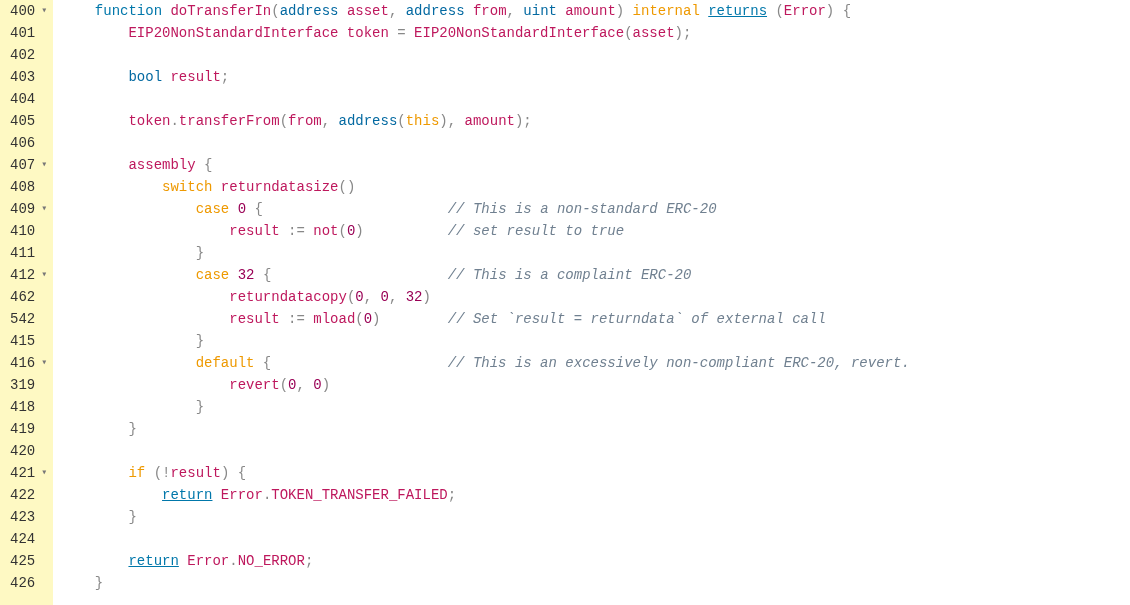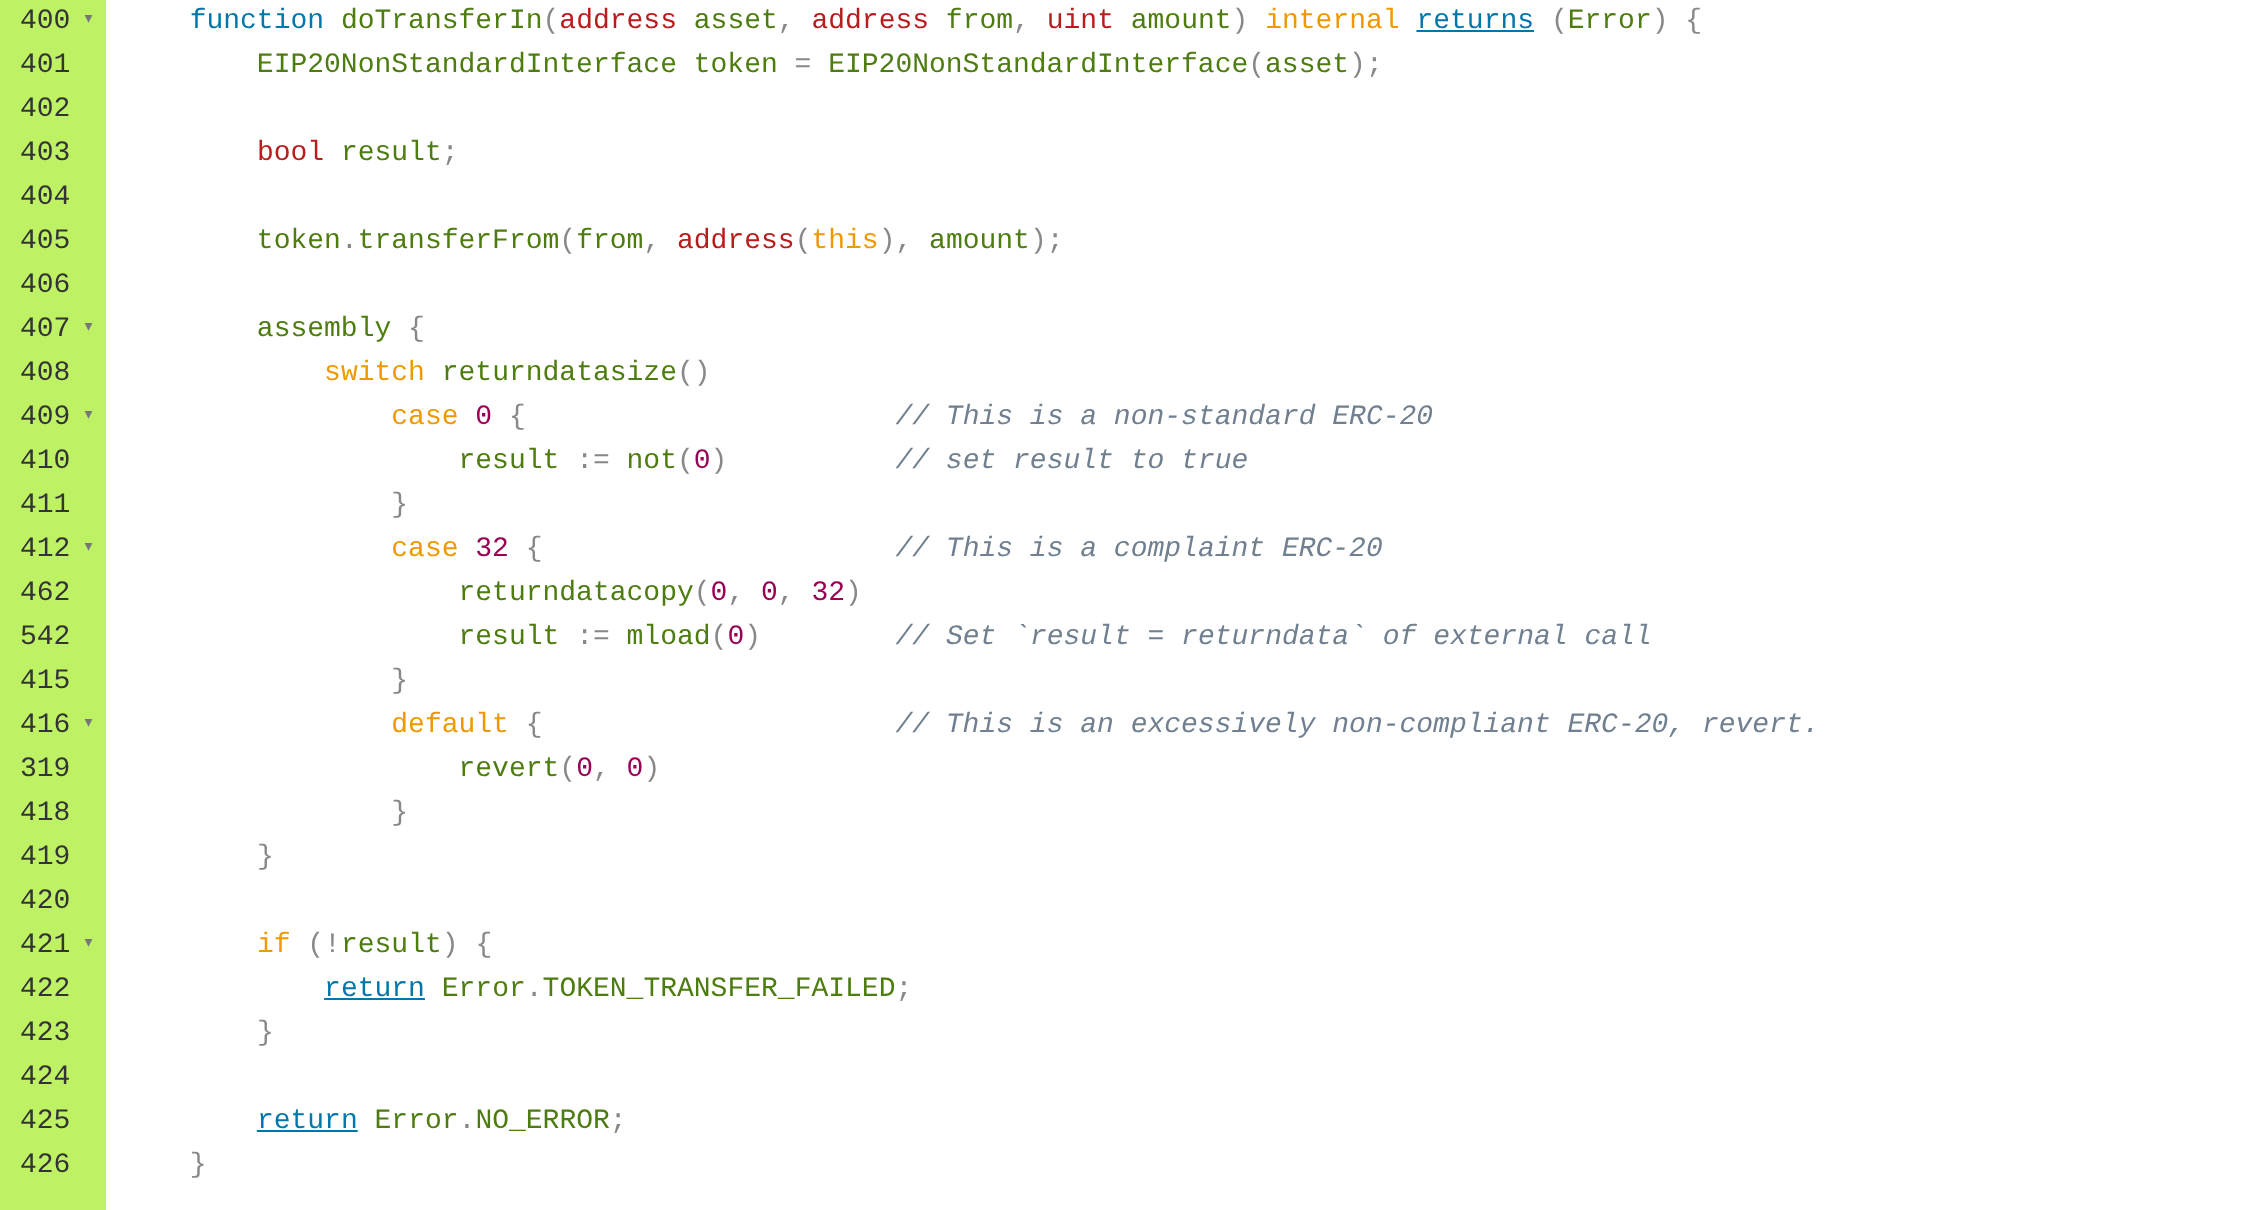--- a/index.html
+++ b/index.html
@@ -11,21 +11,21 @@
     line-height: 22px;
     width: 1130px;
     height: 605px;
     overflow: hidden;
   }
   .editor {
     display: flex;
     height: 100%;
   }
   .gutter {
-    background: #bef264;
+    background: #fef9c3;
     color: #333333;
     text-align: right;
     padding: 0 6px 0 10px;
     user-select: none;
     flex-shrink: 0;
     min-width: 38px;
   }
   .gutter-line {
     height: 22px;
     line-height: 22px;
@@ -44,30 +44,30 @@
   .code {
     padding-left: 8px;
     white-space: pre;
     flex: 1;
   }
   .code-line {
     height: 22px;
     line-height: 22px;
   }
   .kw-fn { color: #0077aa; }    
-  .kw-type { color: #b91c1c; }  
+  .kw-type { color: #0369a1; }  
   .kw-vis { color: #ee9900; }   
   .kw-ret { color: #0077aa; text-decoration: underline; }   
   .kw-this { color: #ee9900; }
   .kw-sw { color: #ee9900; }    
   .kw-if { color: #ee9900; }
   .num { color: #990055; }
   .comment { color: #708090; font-style: italic; }
   .punct { color: #888888; }
-  .plain { color: #4d7c0f; }
+  .plain { color: #be185d; }
 </style>
 </head>
 <body>
 
 <div class="editor">
   <div class="gutter" id="gutter">
       <div class="gutter-line">400<span class="fold-marker">▾</span></div>
       <div class="gutter-line">401</div>
       <div class="gutter-line">402</div>
       <div class="gutter-line">403</div>

